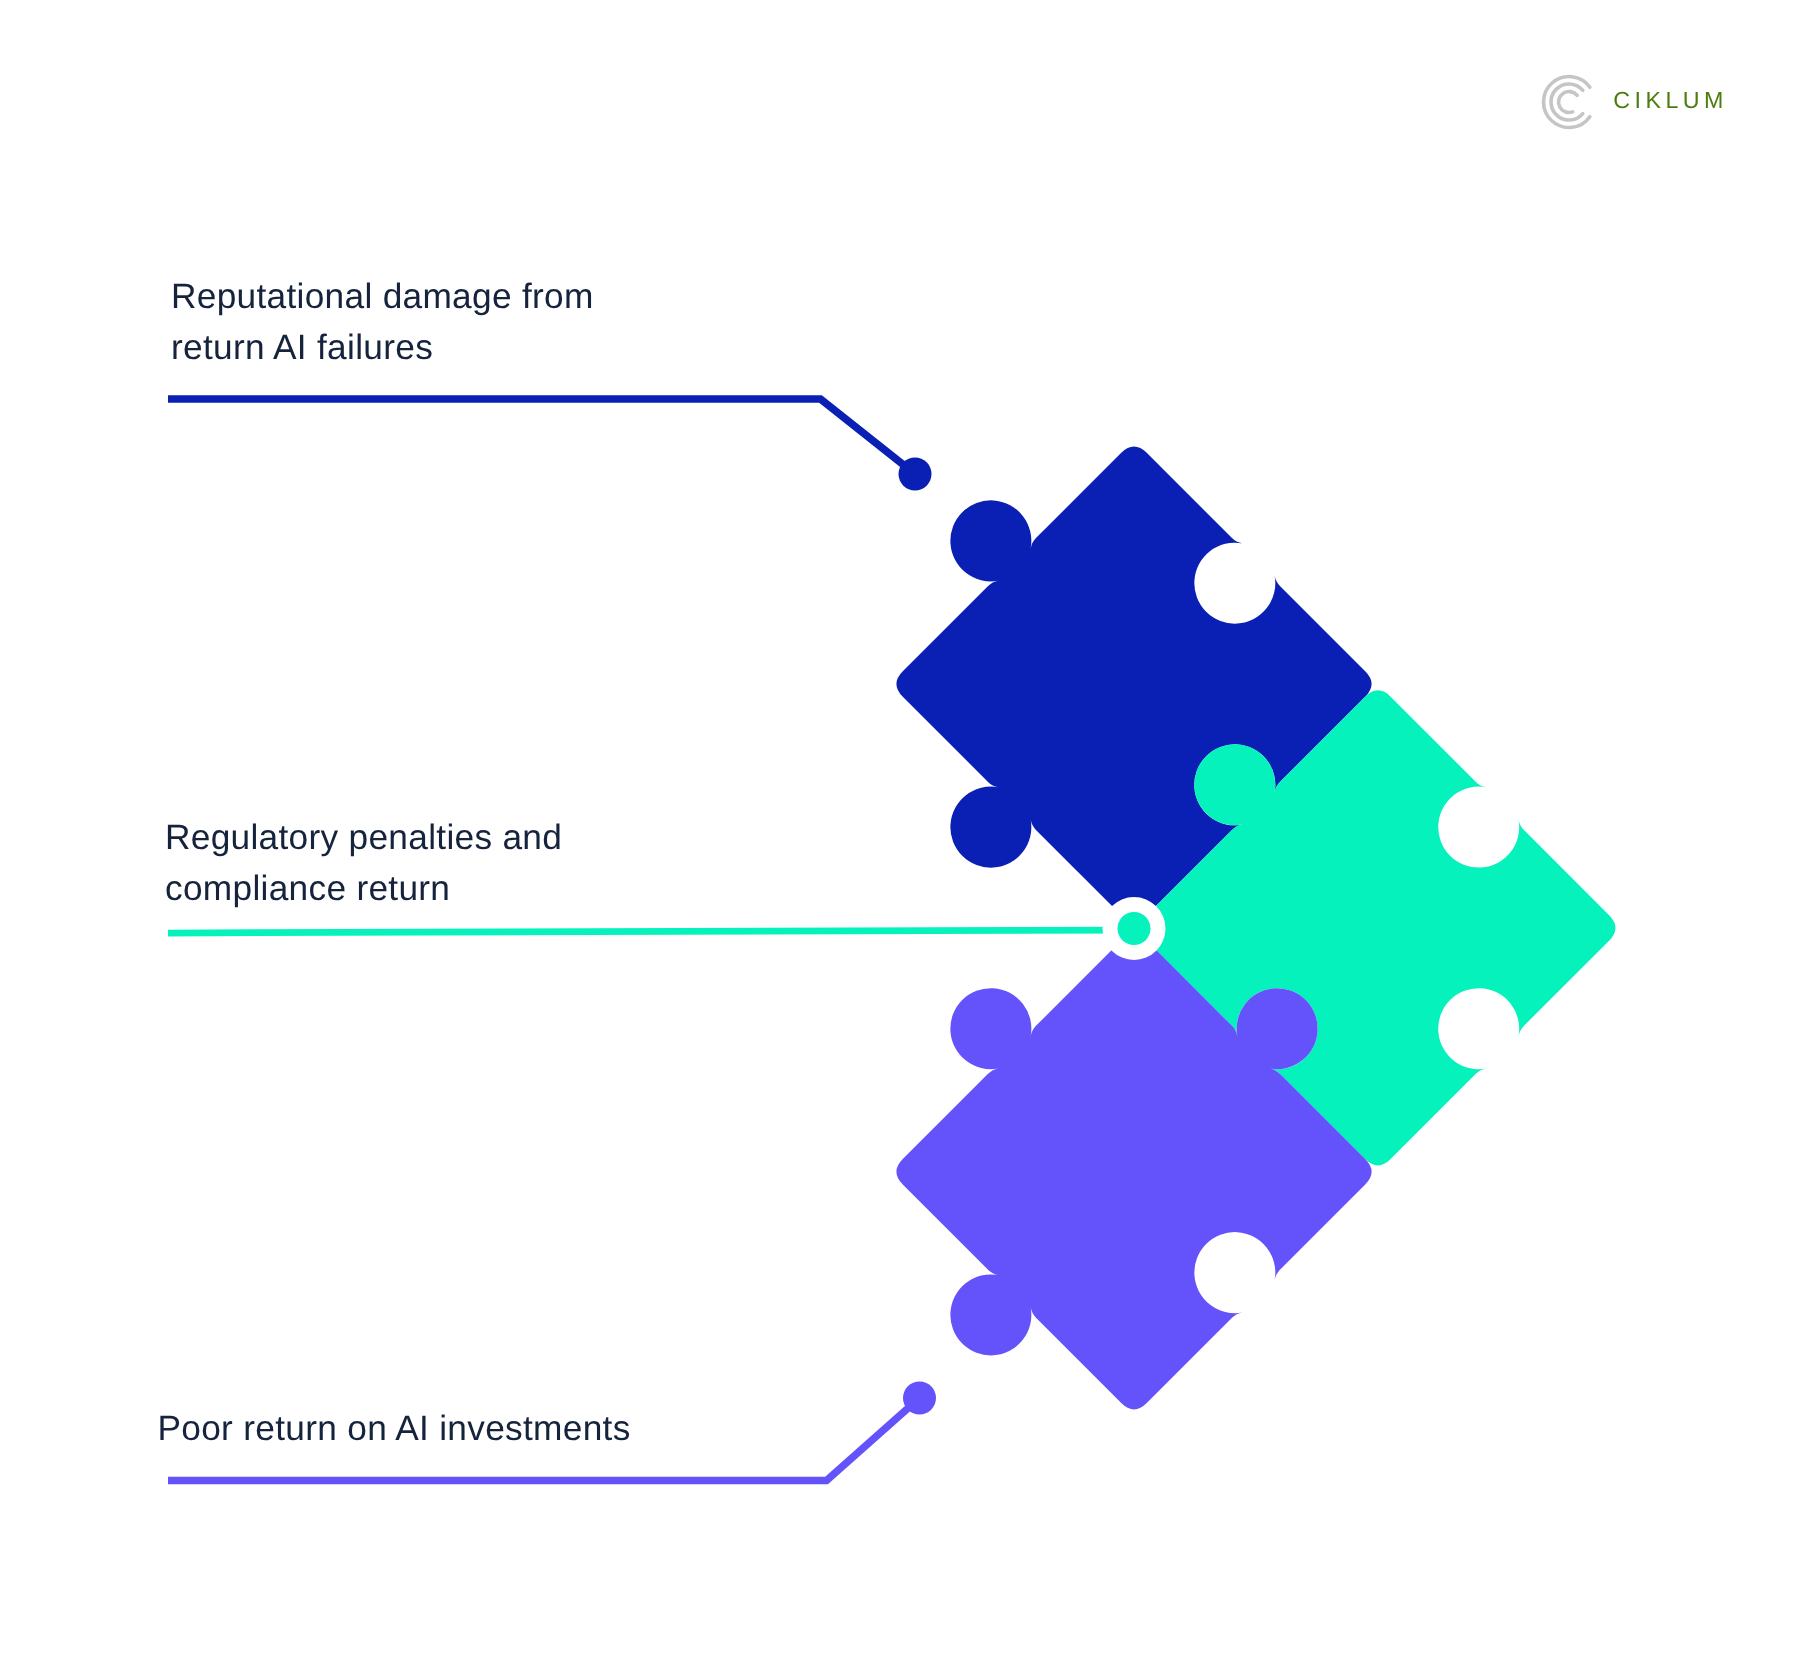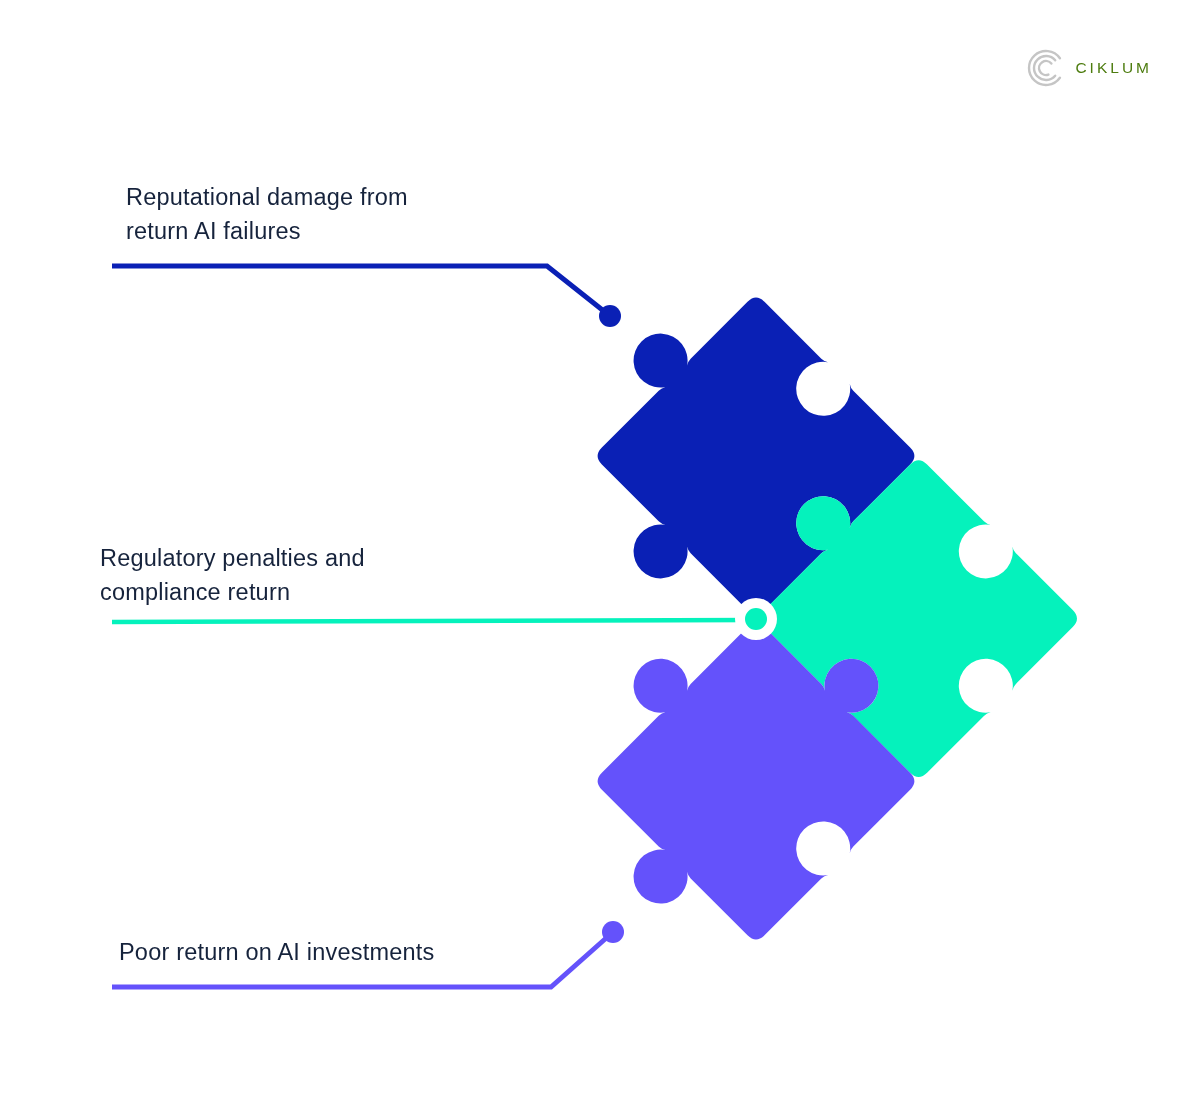--- a/index.html
+++ b/index.html
@@ -48,31 +48,31 @@
     <circle cx="613" cy="932" r="11" fill="#6452FB"></circle>
 
     <path id="piece-blue" fill="#0A20B5" d="M 12.0,0.0 L 92.4,0.0 A 13 13 0 0 0 99.7,-2.3 A 27 27 0 1 0 130.3,-2.3 A 13 13 0 0 0 137.6,0.0 L 218.0,0.0 Q 230.0,0.0 230.0,12.0 L 230.0,92.4 A 13 13 0 0 0 232.3,99.7 A 27 27 0 1 0 232.3,130.3 A 13 13 0 0 0 230.0,137.6 L 230.0,218.0 Q 230.0,230.0 218.0,230.0 L 137.6,230.0 A 13 13 0 0 1 130.3,227.7 A 27 27 0 1 1 99.7,227.7 A 13 13 0 0 1 92.4,230.0 L 12.0,230.0 Q 0.0,230.0 0.0,218.0 L 0.0,137.6 A 13 13 0 0 1 2.3,130.3 A 27 27 0 1 1 2.3,99.7 A 13 13 0 0 1 0.0,92.4 L 0.0,12.0 Q 0.0,0.0 12.0,0.0 Z" transform="translate(756 456) rotate(45) translate(-115 -115)"></path>
     <path id="piece-green" fill="#05F2BC" d="M 12.0,0.0 L 92.4,0.0 A 13 13 0 0 0 99.7,-2.3 A 27 27 0 1 0 130.3,-2.3 A 13 13 0 0 0 137.6,0.0 L 218.0,0.0 Q 230.0,0.0 230.0,12.0 L 230.0,92.4 A 13 13 0 0 0 232.3,99.7 A 27 27 0 1 0 232.3,130.3 A 13 13 0 0 0 230.0,137.6 L 230.0,218.0 Q 230.0,230.0 218.0,230.0 L 137.6,230.0 A 13 13 0 0 0 130.3,232.3 A 27 27 0 1 0 99.7,232.3 A 13 13 0 0 0 92.4,230.0 L 12.0,230.0 Q 0.0,230.0 0.0,218.0 L 0.0,137.6 A 13 13 0 0 1 2.3,130.3 A 27 27 0 1 1 2.3,99.7 A 13 13 0 0 1 0.0,92.4 L 0.0,12.0 Q 0.0,0.0 12.0,0.0 Z" transform="translate(918.6 618.6) rotate(45) translate(-115 -115)"></path>
     <path id="piece-purple" fill="#6452FB" d="M 12.0,0.0 L 92.4,0.0 A 13 13 0 0 1 99.7,2.3 A 27 27 0 1 1 130.3,2.3 A 13 13 0 0 1 137.6,0.0 L 218.0,0.0 Q 230.0,0.0 230.0,12.0 L 230.0,92.4 A 13 13 0 0 0 232.3,99.7 A 27 27 0 1 0 232.3,130.3 A 13 13 0 0 0 230.0,137.6 L 230.0,218.0 Q 230.0,230.0 218.0,230.0 L 137.6,230.0 A 13 13 0 0 1 130.3,227.7 A 27 27 0 1 1 99.7,227.7 A 13 13 0 0 1 92.4,230.0 L 12.0,230.0 Q 0.0,230.0 0.0,218.0 L 0.0,137.6 A 13 13 0 0 1 2.3,130.3 A 27 27 0 1 1 2.3,99.7 A 13 13 0 0 1 0.0,92.4 L 0.0,12.0 Q 0.0,0.0 12.0,0.0 Z" transform="translate(756 781.2) rotate(45) translate(-115 -115)"></path>
 
     <circle cx="756" cy="619" r="21" fill="#FFFFFF"></circle>
     <circle cx="756" cy="619" r="11" fill="#05F2BC"></circle>
   </svg>
 
-  <div class="label" style="left:114px;top:180px;margin-left:12px;">
+  <div class="label" style="left:114px;top:180px;">
     <div>Reputational damage from</div>
     <div>return AI failures</div>
   </div>
 
-  <div class="label" style="left:100px;top:541px;">
+  <div class="label" style="left:110px;top:541px;">
     <div>Regulatory penalties and</div>
     <div>compliance return</div>
   </div>
 
-  <div class="label" style="left:119px;top:935px;">
+  <div class="label" style="left:105px;top:935px;">
     <div>Poor return on AI investments</div>
   </div>
 
   <div class="logo">
     <svg width="38" height="38" viewBox="-19 -19 38 38" fill="none" stroke="#C5C5C5" stroke-width="2.4" stroke-linecap="round">
       <path d="M 13.9,-9.8 A 17 17 0 1 0 13.9,9.8"></path>
       <path d="M 9.2,-7.7 A 12 12 0 1 0 9.2,7.7"></path>
       <path d="M 5.4,-4.5 A 7 7 0 1 0 2.4,6.6"></path>
     </svg>
     <span class="logo-text">CIKLUM</span>

